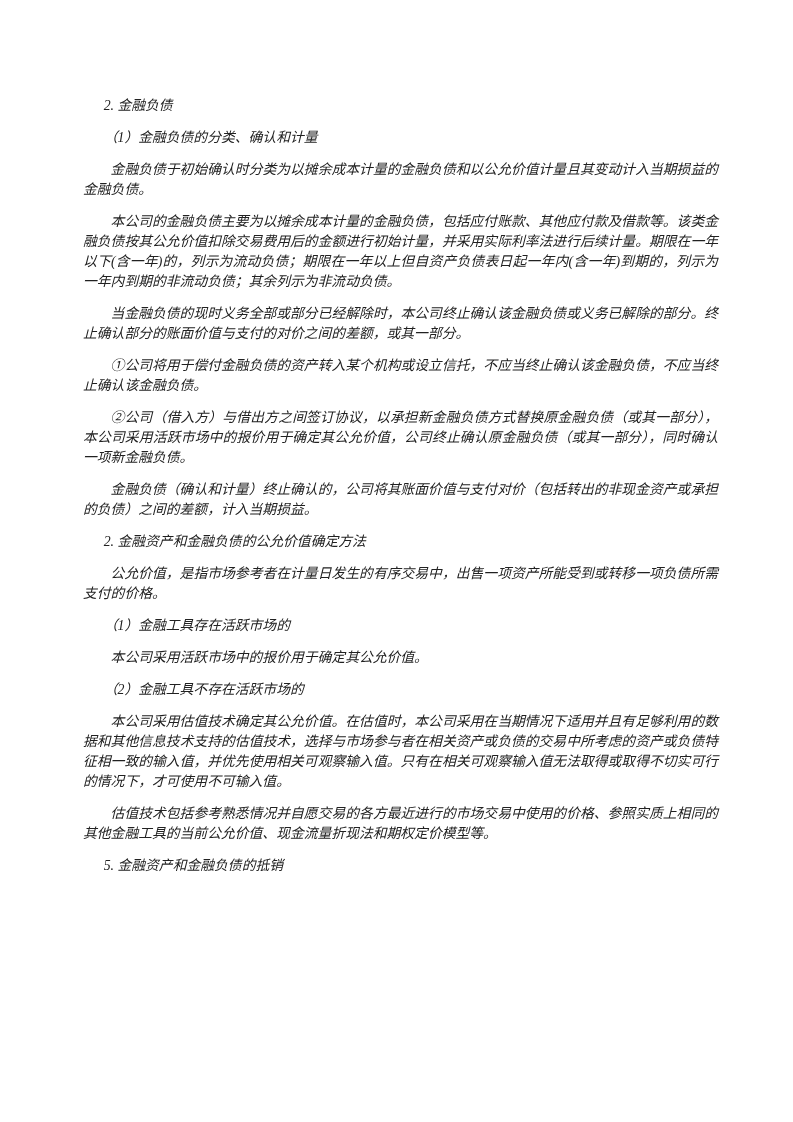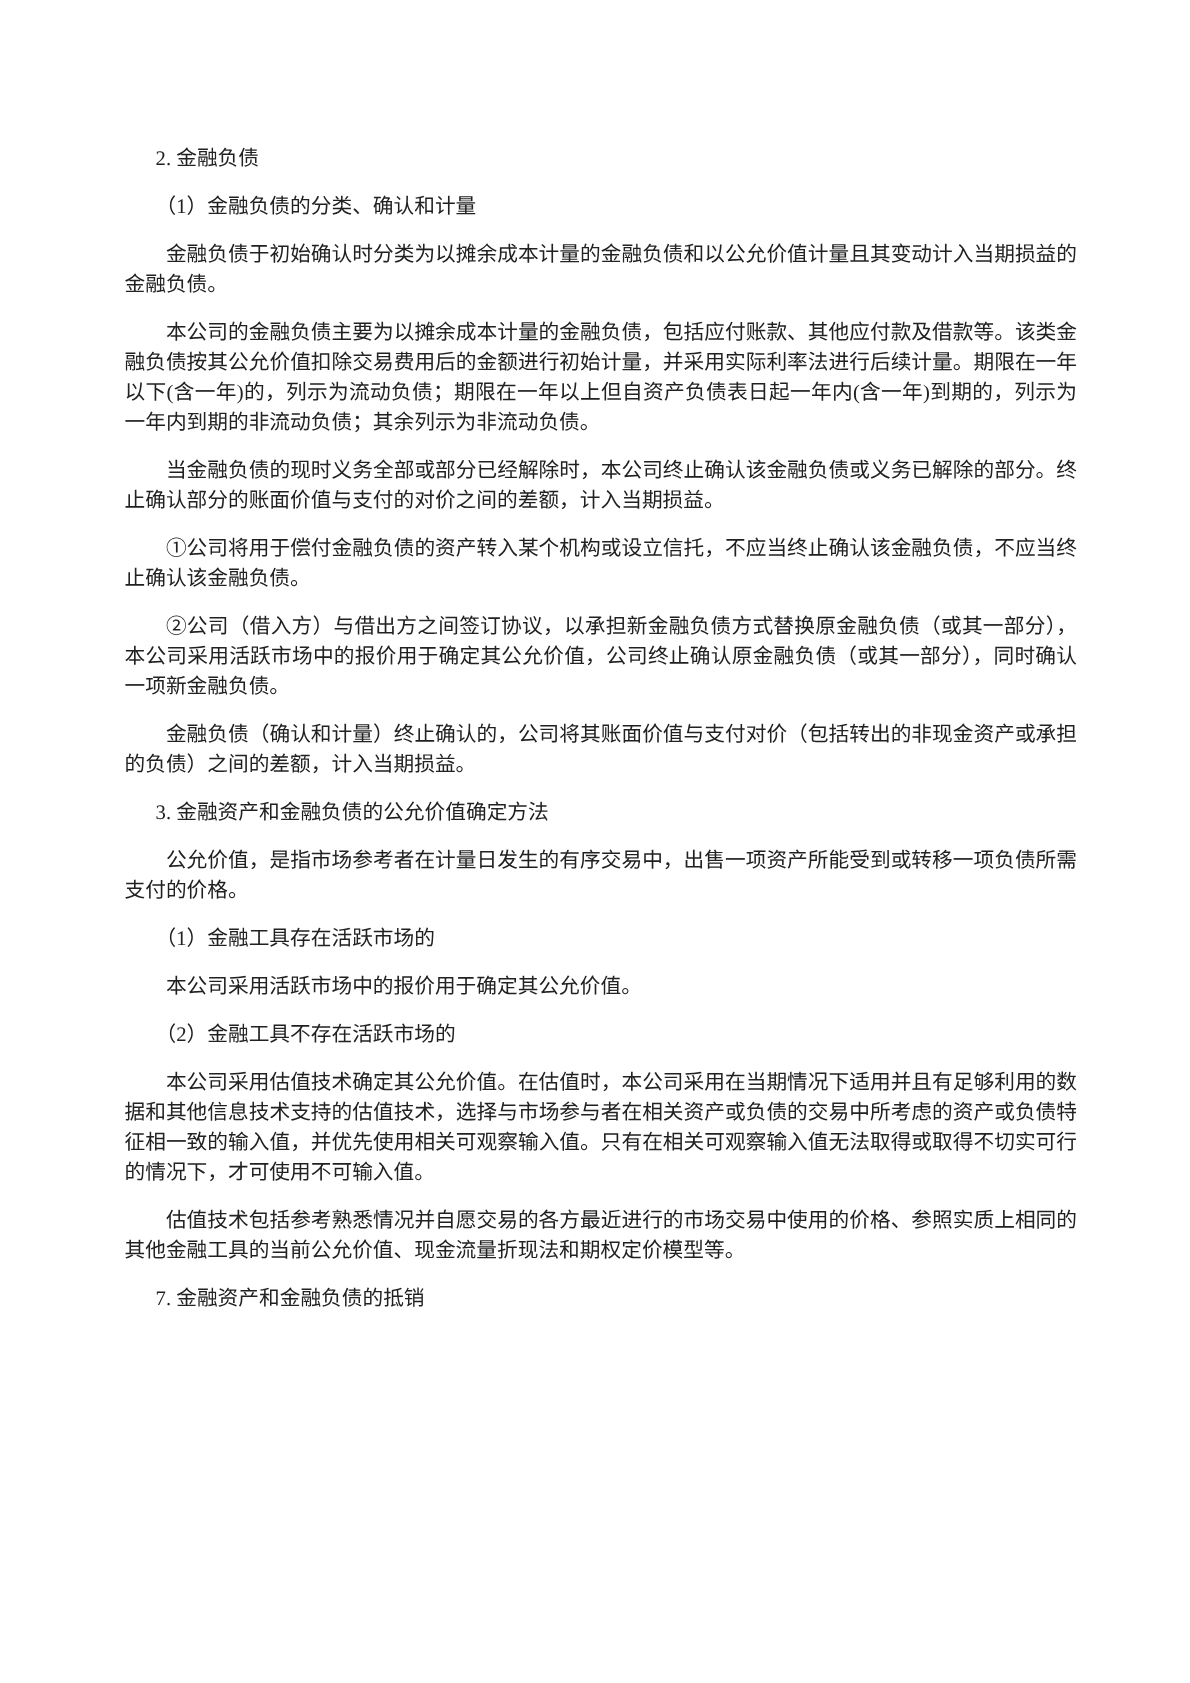--- a/index.html
+++ b/index.html
@@ -19,44 +19,45 @@
     font-size: 13.8px;
     line-height: 20px;
     color: #212121;
   }
   .page p.block {
     margin: 12px 0 0 0;
     padding: 0;
     text-align: justify;
     text-justify: inter-ideograph;
     word-break: break-all;
+    font-style: italic;
   }
   .page p.block:first-child {
     margin-top: 0;
   }
   .indent-body {
     text-indent: 2em;
   }
   .indent-heading {
     text-indent: 1.5em;
   }
 </style>
 </head>
 <body>
 
 <div class="page">
   <p class="block indent-heading">2. 金融负债</p>
   <p class="block indent-heading">（1）金融负债的分类、确认和计量</p>
   <p class="block indent-body">金融负债于初始确认时分类为以摊余成本计量的金融负债和以公允价值计量且其变动计入当期损益的金融负债。</p>
   <p class="block indent-body">本公司的金融负债主要为以摊余成本计量的金融负债，包括应付账款、其他应付款及借款等。该类金融负债按其公允价值扣除交易费用后的金额进行初始计量，并采用实际利率法进行后续计量。期限在一年以下(含一年)的，列示为流动负债；期限在一年以上但自资产负债表日起一年内(含一年)到期的，列示为一年内到期的非流动负债；其余列示为非流动负债。</p>
-  <p class="block indent-body">当金融负债的现时义务全部或部分已经解除时，本公司终止确认该金融负债或义务已解除的部分。终止确认部分的账面价值与支付的对价之间的差额，计入当期损益。</p>
+  <p class="block indent-body">当金融负债的现时义务全部或部分已经解除时，本公司终止确认该金融负债或义务已解除的部分。终止确认部分的账面价值与支付的对价之间的差额，或其一部分。</p>
   <p class="block indent-body">①公司将用于偿付金融负债的资产转入某个机构或设立信托，不应当终止确认该金融负债，不应当终止确认该金融负债。</p>
   <p class="block indent-body">②公司（借入方）与借出方之间签订协议，以承担新金融负债方式替换原金融负债（或其一部分），本公司采用活跃市场中的报价用于确定其公允价值，公司终止确认原金融负债（或其一部分），同时确认一项新金融负债。</p>
   <p class="block indent-body">金融负债（确认和计量）终止确认的，公司将其账面价值与支付对价（包括转出的非现金资产或承担的负债）之间的差额，计入当期损益。</p>
-  <p class="block indent-heading">3. 金融资产和金融负债的公允价值确定方法</p>
+  <p class="block indent-heading">2. 金融资产和金融负债的公允价值确定方法</p>
   <p class="block indent-body">公允价值，是指市场参考者在计量日发生的有序交易中，出售一项资产所能受到或转移一项负债所需支付的价格。</p>
   <p class="block indent-heading">（1）金融工具存在活跃市场的</p>
   <p class="block indent-body">本公司采用活跃市场中的报价用于确定其公允价值。</p>
   <p class="block indent-heading">（2）金融工具不存在活跃市场的</p>
   <p class="block indent-body">本公司采用估值技术确定其公允价值。在估值时，本公司采用在当期情况下适用并且有足够利用的数据和其他信息技术支持的估值技术，选择与市场参与者在相关资产或负债的交易中所考虑的资产或负债特征相一致的输入值，并优先使用相关可观察输入值。只有在相关可观察输入值无法取得或取得不切实可行的情况下，才可使用不可输入值。</p>
   <p class="block indent-body">估值技术包括参考熟悉情况并自愿交易的各方最近进行的市场交易中使用的价格、参照实质上相同的其他金融工具的当前公允价值、现金流量折现法和期权定价模型等。</p>
-  <p class="block indent-heading">7. 金融资产和金融负债的抵销</p>
+  <p class="block indent-heading">5. 金融资产和金融负债的抵销</p>
 </div>
 
 </body></html>

